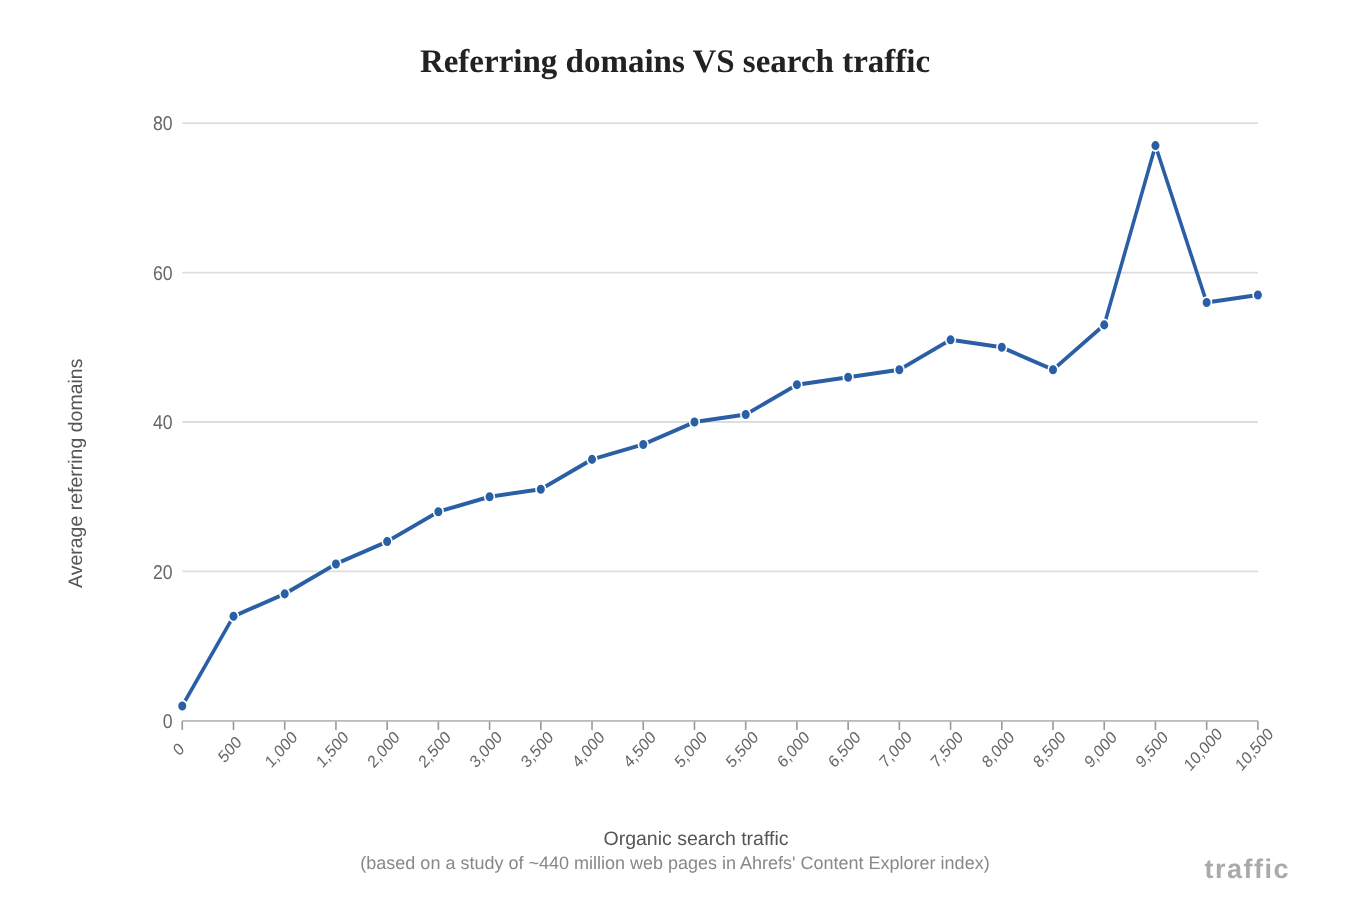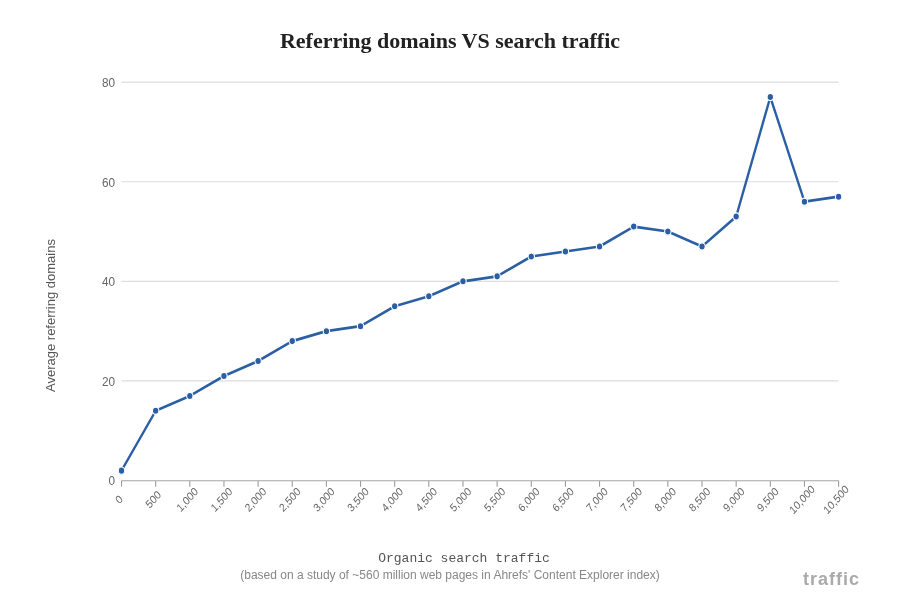--- a/index.html
+++ b/index.html
@@ -53,21 +53,21 @@
     }
     .svg-chart {
       width: 100%;
       flex: 1;
     }
     .x-axis-label {
       text-align: center;
       font-size: 13px;
       color: #555;
       padding: 4px 0 2px 0;
-      font-family: Liberation Mono, monospace;
+      font-family: Liberation Sans, sans-serif;
     }
     .footer-text {
       font-size: 12px;
       color: #888;
       text-align: center;
       margin-bottom: 8px;
       font-family: Arial, sans-serif;
     }
     .footer-row {
       width: 100%;
@@ -175,16 +175,16 @@
           <circle cx="624.2857142857142" cy="126.375" r="3" fill="#2a5fa5" stroke="#fff" stroke-width="1"></circle>
           <circle cx="656.1904761904761" cy="27.375" r="3" fill="#2a5fa5" stroke="#fff" stroke-width="1"></circle>
           <circle cx="688.0952380952381" cy="114.00000000000003" r="3" fill="#2a5fa5" stroke="#fff" stroke-width="1"></circle>
           <circle cx="720" cy="109.875" r="3" fill="#2a5fa5" stroke="#fff" stroke-width="1"></circle>
         </svg>
       <div class="x-axis-label">Organic search traffic</div>
     </div>
   </div>
 
   <div class="footer-row">
-    <div class="footer-text">(based on a study of ~560 million web pages in Ahrefs' Content Explorer index)</div>
+    <div class="footer-text">(based on a study of ~440 million web pages in Ahrefs' Content Explorer index)</div>
     <div class="ahrefs-brand">traffic</div>
   </div>
 </div>
 
 </body></html>

